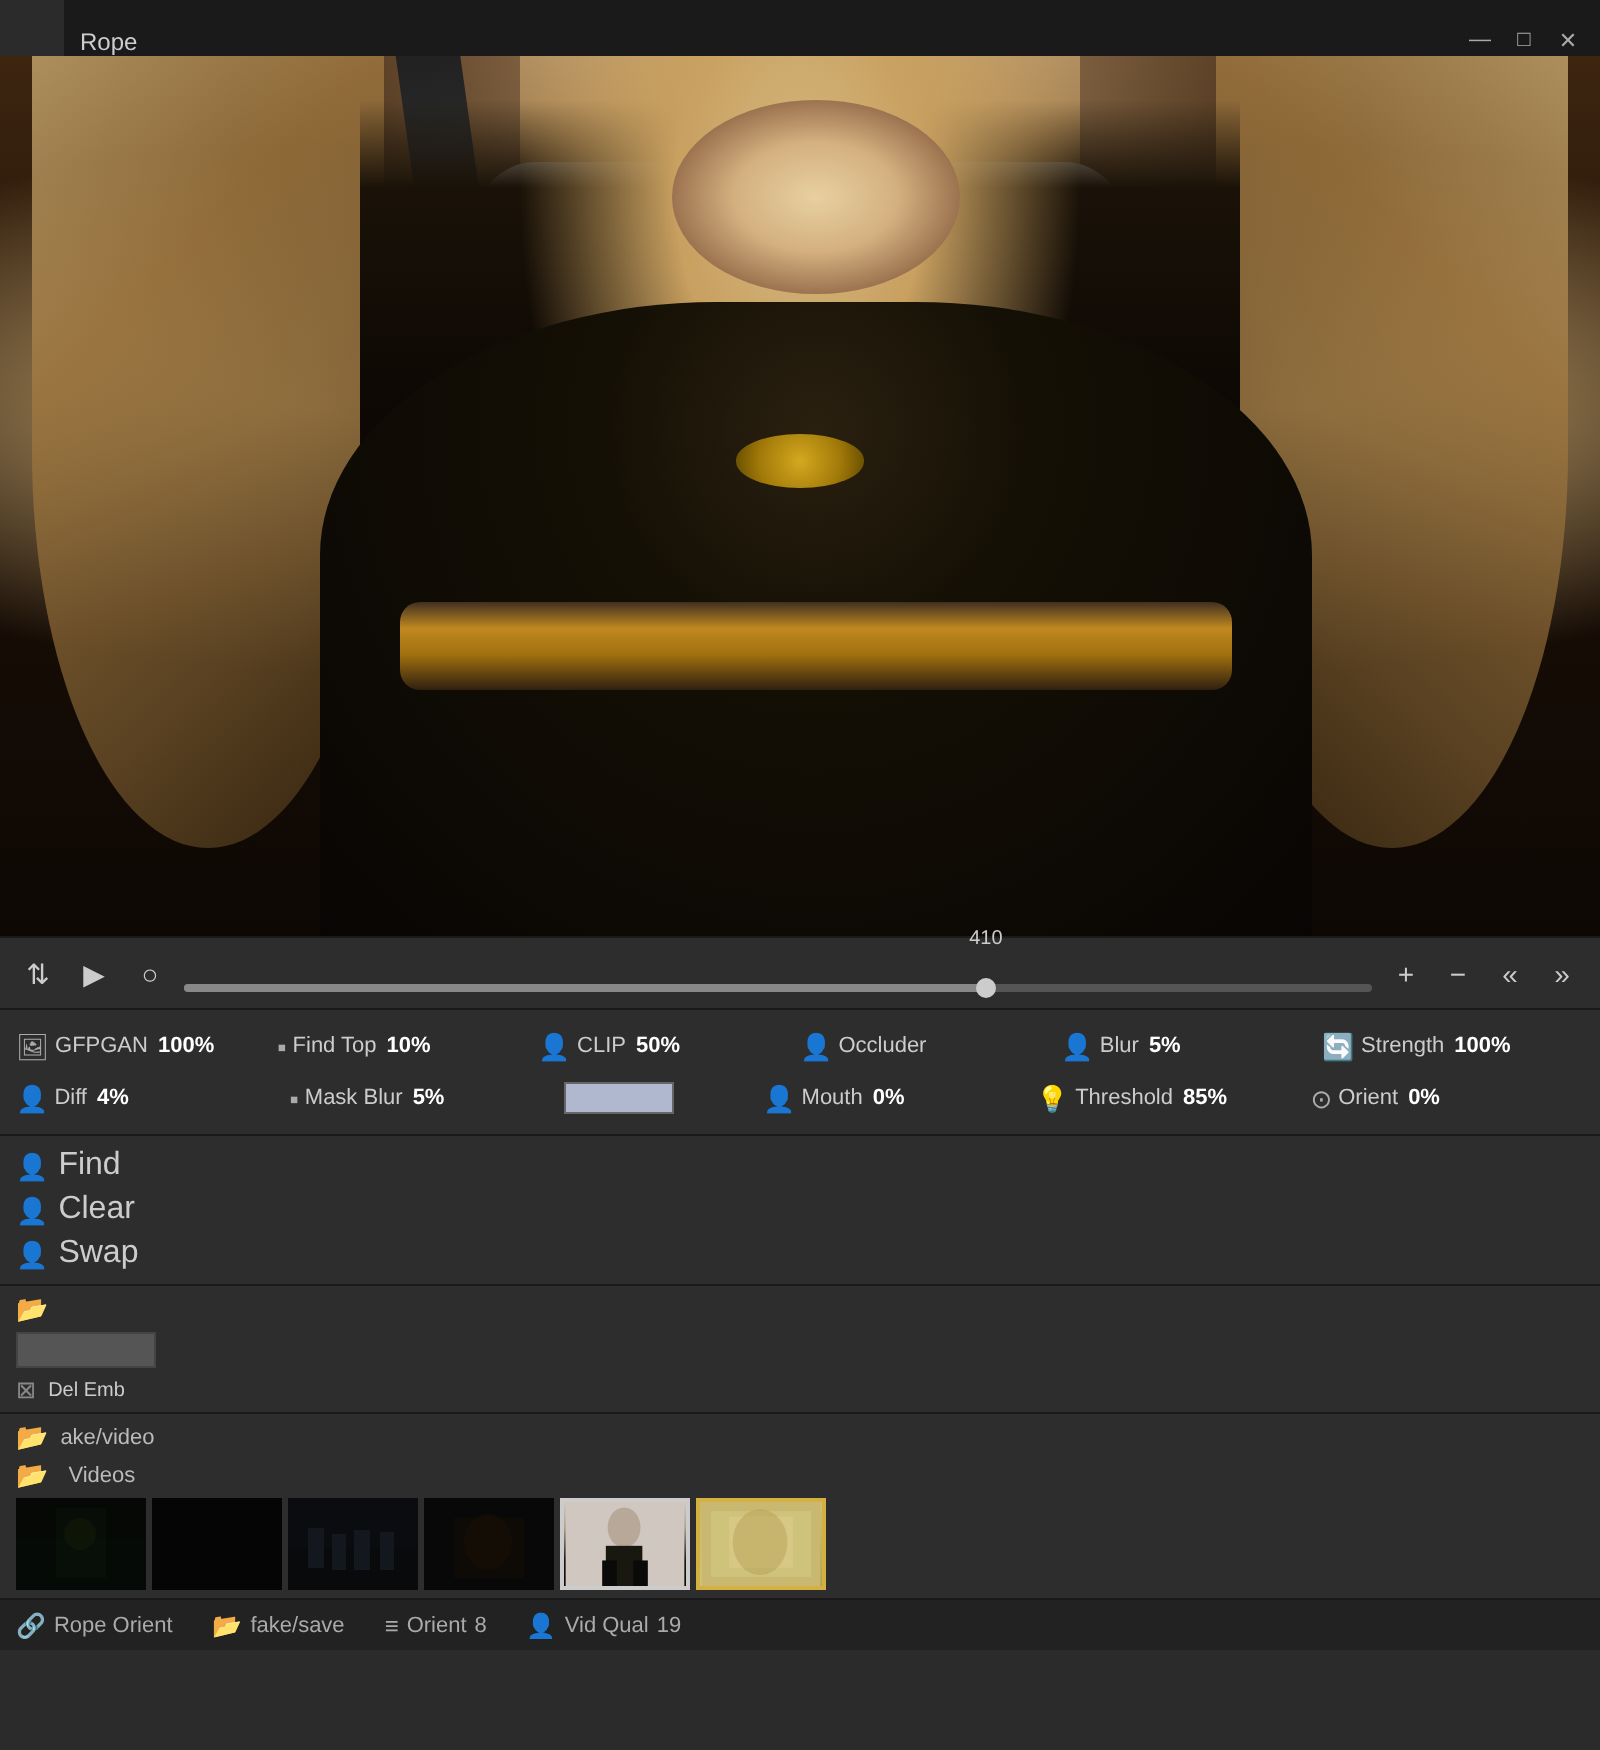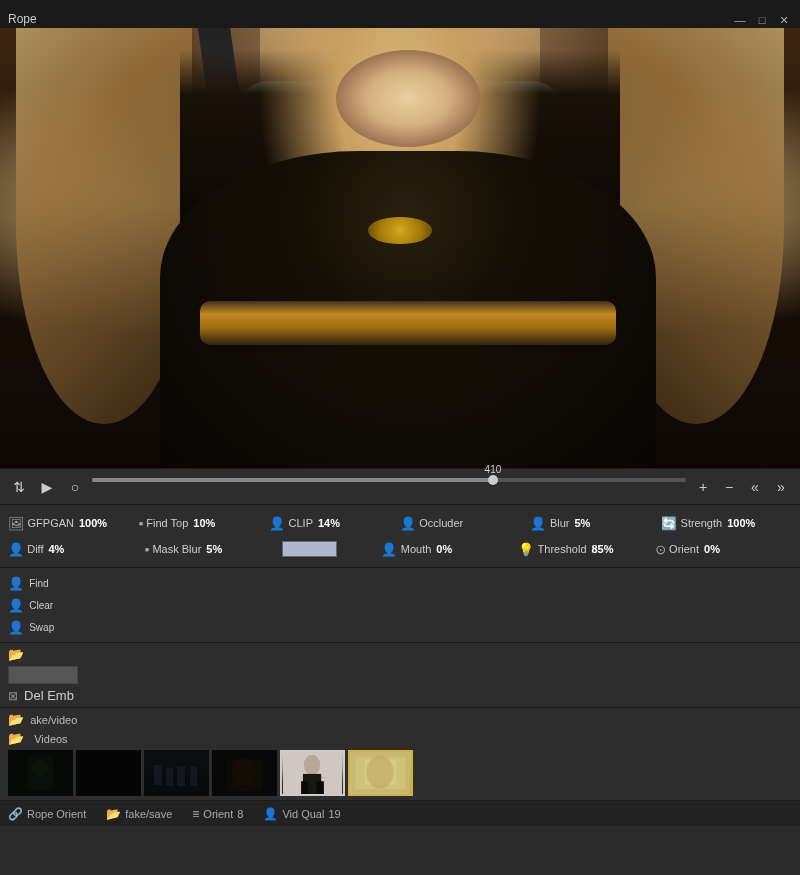--- a/index.html
+++ b/index.html
@@ -10,24 +10,25 @@
       font-family: 'Segoe UI', Arial, sans-serif;
       font-size: 11px;
       color: #ccc;
       overflow: hidden;
     }
     
     #titlebar {
       background: #1a1a1a;
       height: 28px;
       display: flex;
-      align-items: flex-start;
+      align-items: flex-end;
       justify-content: space-between;
-      padding: 12px 8px;
+      padding: 0 8px;
       user-select: none;
+      margin-left: 32px;
     }
     #titlebar .title { font-size: 12px; color: #ccc; }
     #titlebar .controls { display: flex; gap: 6px; }
     #titlebar .controls span {
       width: 16px; height: 16px;
       display: flex; align-items: center; justify-content: center;
       font-size: 11px; color: #aaa; cursor: pointer;
     }
 
     
@@ -152,21 +153,21 @@
     .ctrl-btn {
       width: 22px; height: 22px;
       display: flex; align-items: center; justify-content: center;
       color: #ccc; font-size: 14px; cursor: pointer;
     }
     #seek-bar-container {
       flex: 1;
       position: relative;
       height: 18px;
       display: flex;
-      align-items: flex-start;
+      align-items: flex-end;
     }
     #seek-track {
       width: 100%;
       height: 4px;
       background: #555;
       border-radius: 2px;
       position: relative;
     }
     #seek-fill {
       height: 100%;
@@ -239,21 +240,21 @@
       border-top: 1px solid #1a1a1a;
     }
     .action-item {
       display: flex;
       align-items: center;
       gap: 5px;
       height: 22px;
       cursor: pointer;
     }
     .action-icon { font-size: 13px; color: #aaa; }
-    .action-label { font-size: 10px; color: #ccc; }
+    .action-label { font-size: 16px; color: #ccc; }
 
     
     #source-panel {
       background: #2d2d2d;
       padding: 4px 8px 4px 8px;
       border-top: 1px solid #1a1a1a;
       display: flex;
       flex-direction: column;
       gap: 4px;
     }
@@ -266,21 +267,21 @@
       width: 70px;
       height: 18px;
       background: #555;
       border: 1px solid #444;
       outline: none;
       color: #ccc;
       padding: 0 3px;
       font-size: 11px;
     }
     .del-btn {
-      font-size: 13px;
+      font-size: 10px;
       color: #ccc;
       cursor: pointer;
     }
 
     
     #video-panel {
       background: #2d2d2d;
       border-top: 1px solid #1a1a1a;
       padding: 4px 8px;
     }
@@ -408,21 +409,21 @@
       <span class="setting-value">100%</span>
     </div>
     <div class="setting-item">
       <span class="setting-icon">▪</span>
       <span class="setting-label">Find Top</span>
       <span class="setting-value">10%</span>
     </div>
     <div class="setting-item">
       <span class="setting-icon">👤</span>
       <span class="setting-label">CLIP</span>
-      <span class="setting-value">14%</span>
+      <span class="setting-value">50%</span>
     </div>
     <div class="setting-item">
       <span class="setting-icon">👤</span>
       <span class="setting-label">Occluder</span>
       <span class="setting-value"></span>
     </div>
     <div class="setting-item">
       <span class="setting-icon">👤</span>
       <span class="setting-label">Blur</span>
       <span class="setting-value">5%</span>

